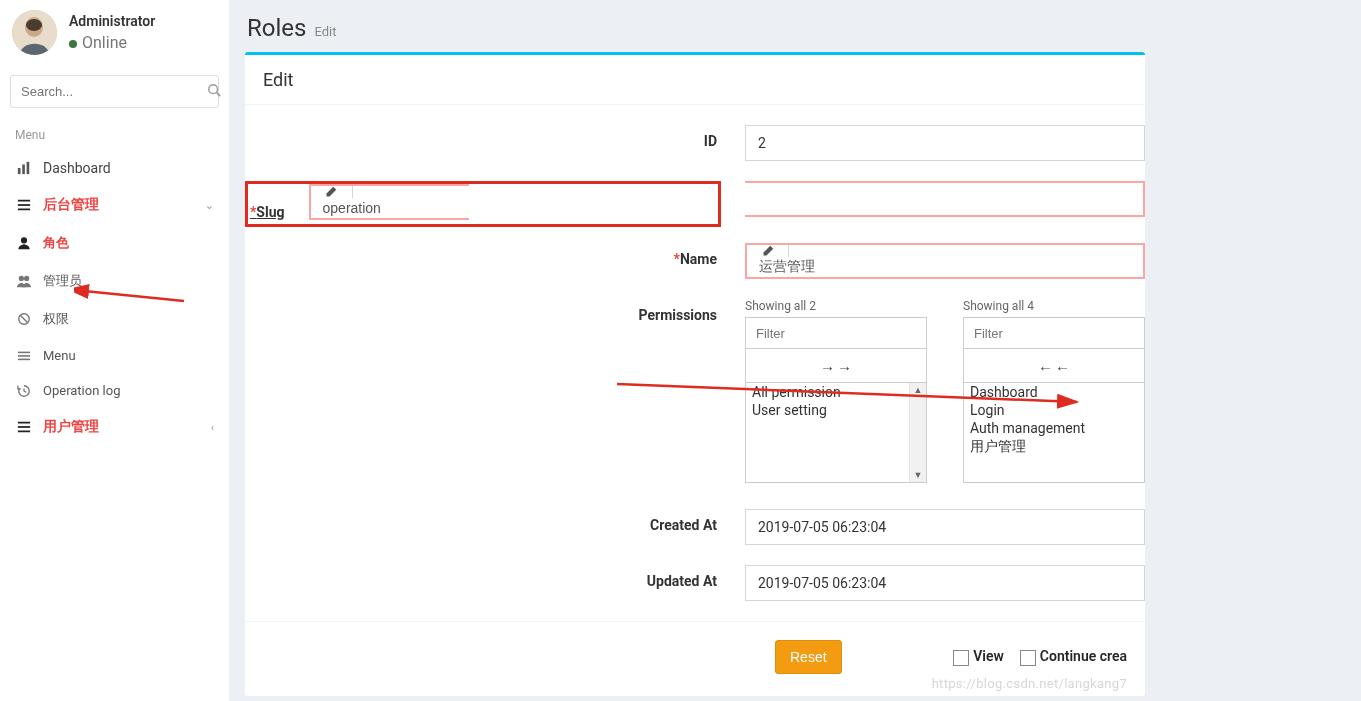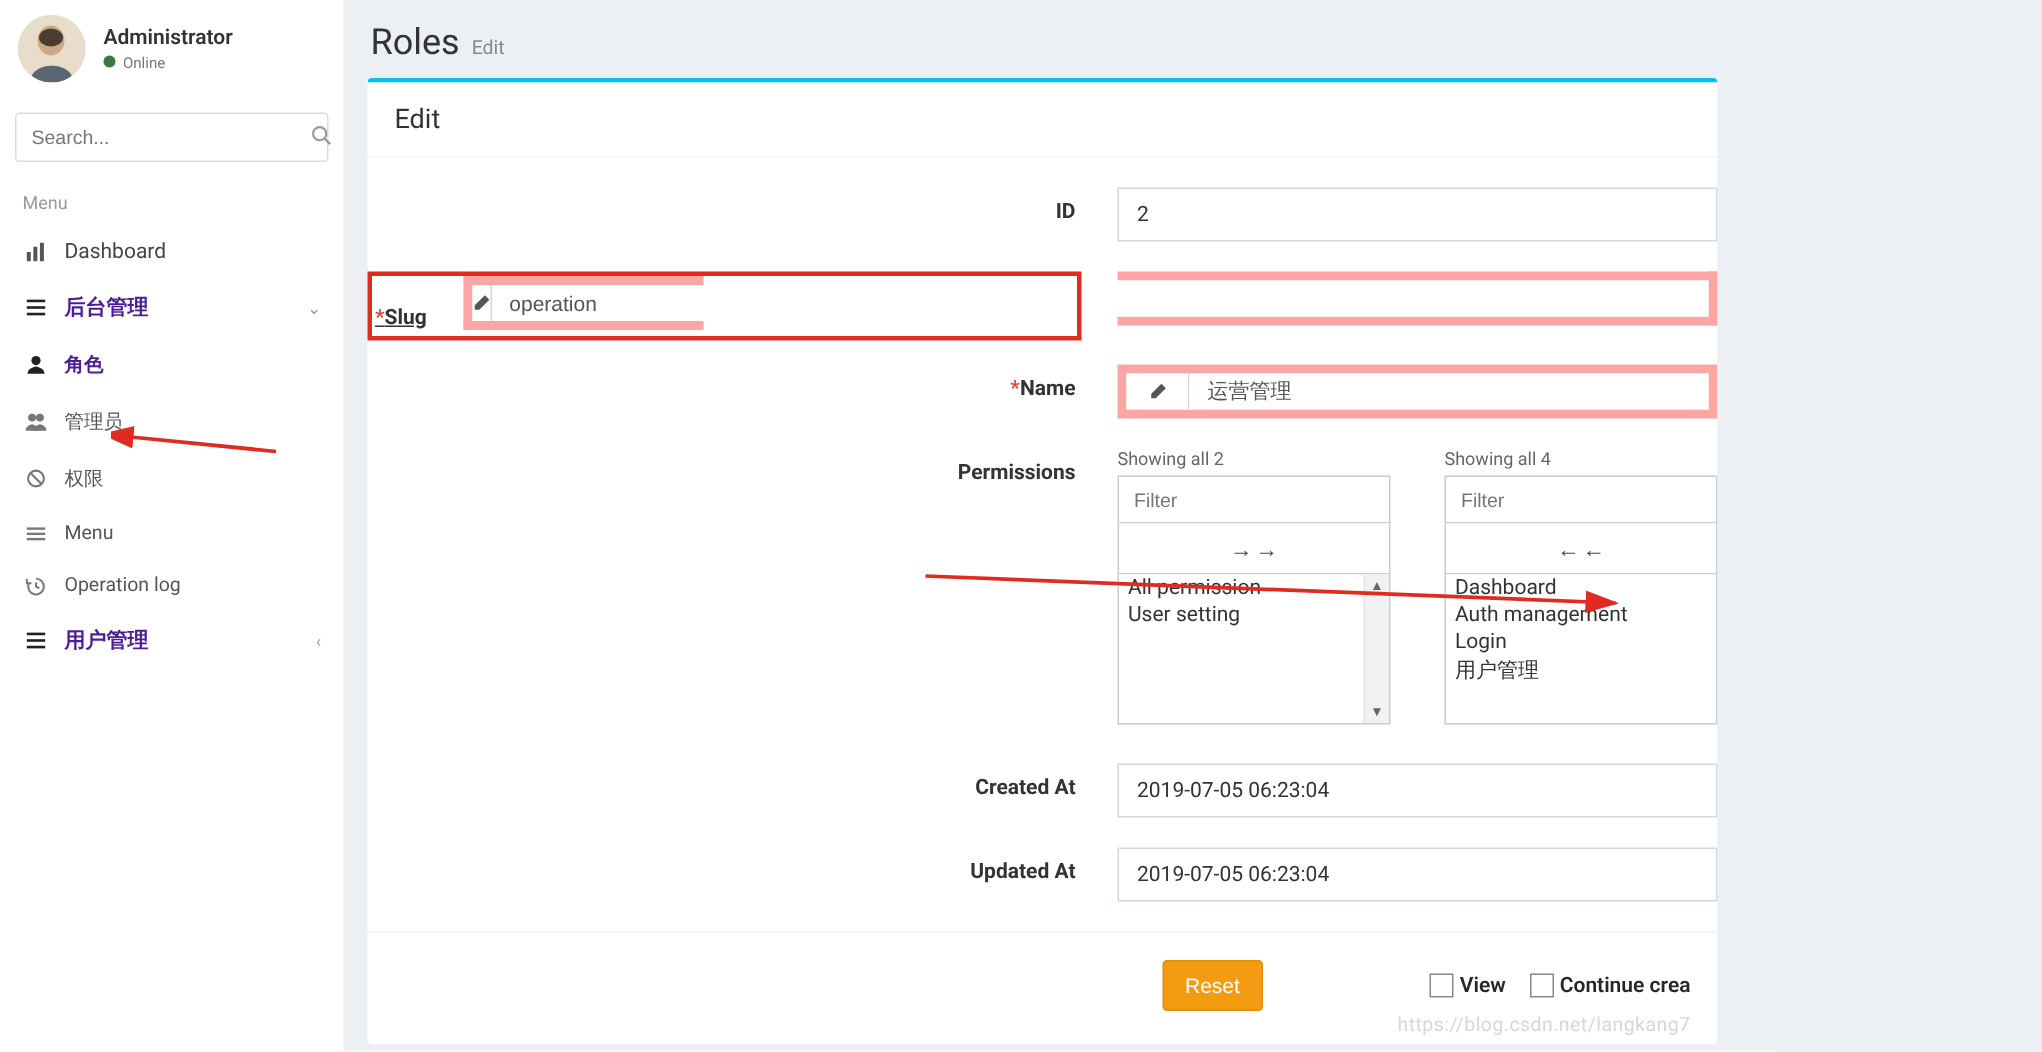--- a/index.html
+++ b/index.html
@@ -6,46 +6,46 @@
     body { font-family: -apple-system, BlinkMacSystemFont, "Segoe UI", Roboto, "Helvetica Neue", Arial, sans-serif; font-size: 14px; color: #333; background: #ecf0f5; overflow-x: hidden; }
     .app { display: flex; width: 1145px; height: 701px; position: relative; }
     
     
     .sidebar { width: 230px; background: #fff; border-right: 1px solid #eee; flex-shrink: 0; }
     .user-panel { display: flex; align-items: center; padding: 10px 10px 10px 12px; }
     .user-avatar { width: 45px; height: 45px; border-radius: 50%; background: #d8c9b8; display: flex; align-items: center; justify-content: center; overflow: hidden; }
     .user-avatar svg { width: 45px; height: 45px; }
     .user-info { margin-left: 12px; }
     .user-name { font-weight: 600; color: #333; font-size: 14px; }
-    .user-status { font-size: 10px; color: #777; margin-top: 4px; }
+    .user-status { font-size: 16px; color: #777; margin-top: 4px; }
     .status-dot { display: inline-block; width: 8px; height: 8px; border-radius: 50%; background: #3c763d; margin-right: 5px; }
     .search-box { margin: 10px; display: flex; border: 1px solid #ddd; border-radius: 3px; background: #fff; }
     .search-input { flex: 1; border: none; padding: 8px 10px; font-size: 13px; outline: none; background: transparent; }
     .search-btn { width: 34px; border: none; background: transparent; color: #999; display: flex; align-items: center; justify-content: center; cursor: pointer; }
     .menu-header { padding: 10px 15px 8px; font-size: 12px; color: #999; }
     .nav-item { display: flex; align-items: center; padding: 10px 15px; color: #444; cursor: pointer; font-size: 14px; }
     .nav-item .icon { width: 18px; margin-right: 10px; display: inline-flex; justify-content: center; color: #555; }
-    .nav-item strong { font-weight: 700; color: #4c1d95; }
+    .nav-item strong { font-weight: 700; color: #ef4444; }
     .nav-chevron { margin-left: auto; color: #999; font-size: 11px; }
     .nav-sub .nav-item { padding-left: 15px; font-size: 13px; color: #555; }
     
     
     .main { flex: 1; padding: 10px 0 0 15px; overflow: hidden; }
     .page-header { display: flex; align-items: baseline; padding: 4px 0 10px 2px; }
     .page-title { font-size: 24px; font-weight: 400; color: #333; }
     .page-sub { font-size: 13px; color: #888; margin-left: 8px; }
     .box { background: #fff; border-top: 3px solid #00c0ef; border-radius: 3px; }
     .box-header { padding: 14px 18px; font-size: 18px; color: #333; border-bottom: 1px solid #f4f4f4; }
     .form-area { padding: 20px 0 0 0; }
     .form-row { display: flex; align-items: flex-start; padding: 0 0 20px 0; }
     .form-label { width: 500px; text-align: right; padding-right: 28px; padding-top: 8px; font-weight: 700; font-size: 14px; color: #333; flex-shrink:0;}
     .form-label .req { color: #dd4b39; }
     .form-control-wrap { flex: 1; min-width: 0; }
     .input-plain { border: 1px solid #d2d6de; height: 36px; padding: 0 12px; font-size: 14px; width: 100%; background: #fff; color: #333; display: flex; align-items: center; }
-    .input-group { display: flex; border: 6px solid #fca5a5; height: 36px; background: #fff; }
+    .input-group { display: flex; border: 2px solid #fca5a5; height: 36px; background: #fff; flex-direction: column; }
     .input-addon { width: 42px; display: flex; align-items: center; justify-content: center; border-right: 1px solid #d2d6de; color: #555; background: #fff; }
     .input-text { flex: 1; border: none; padding: 0 12px; font-size: 14px; outline: none; color: #555; }
     .highlight-red { border: 3px solid #e02b20; padding: 0 4px 4px 2px; display: inline-block; }
     .highlight-red .form-label-inner { display:inline-block; padding-top:20px;text-decoration:underline; }
 
     
     .dual { display: flex; gap: 36px; }
     .dual-col { flex: 1; min-width: 0; display: flex; flex-direction: column; }
     .showing { font-size: 12px; color: #666; margin-bottom: 4px; }
     .filter-input { border: 1px solid #ccc; height: 32px; padding: 0 10px; font-size: 13px; outline: none; color: #6d28d9; width: 100%; }
@@ -259,22 +259,22 @@
               <div class="dual-col">
                 <div class="showing">Showing all 4</div>
                 <input class="filter-input" placeholder="Filter" style="">
                 <div class="move-all">
                   <span>←</span>
                     <span>←</span>
                 </div>
                 <div class="listbox">
                   <div class="listbox-inner">
                     <div class="list-item">Dashboard</div>
+                    <div class="list-item">Login</div>
                     <div class="list-item">Auth management</div>
-                    <div class="list-item">Login</div>
                     <div class="list-item">用户管理</div>
                   </div>
                 </div>
               </div>
             </div>
           </div>
         </div>
 
         <div class="form-row">
           <label class="form-label">Created At</label>

